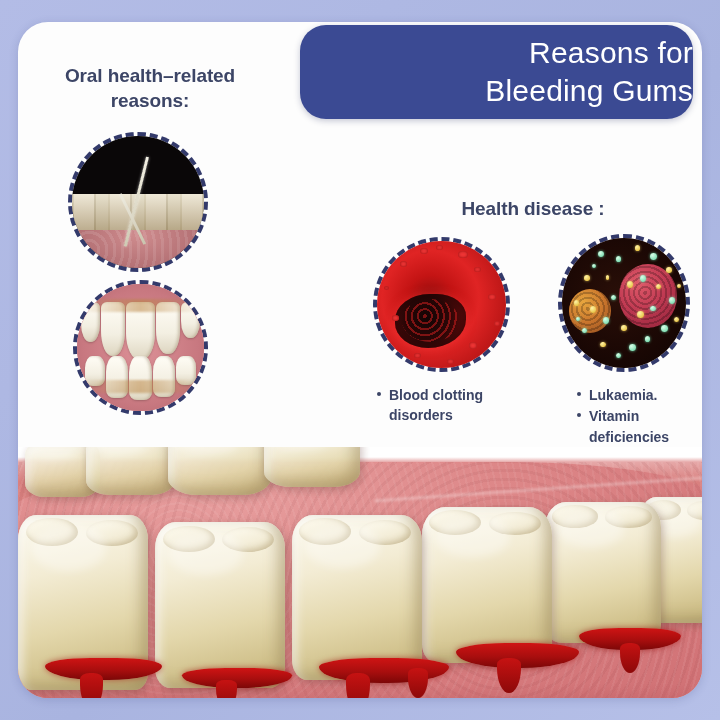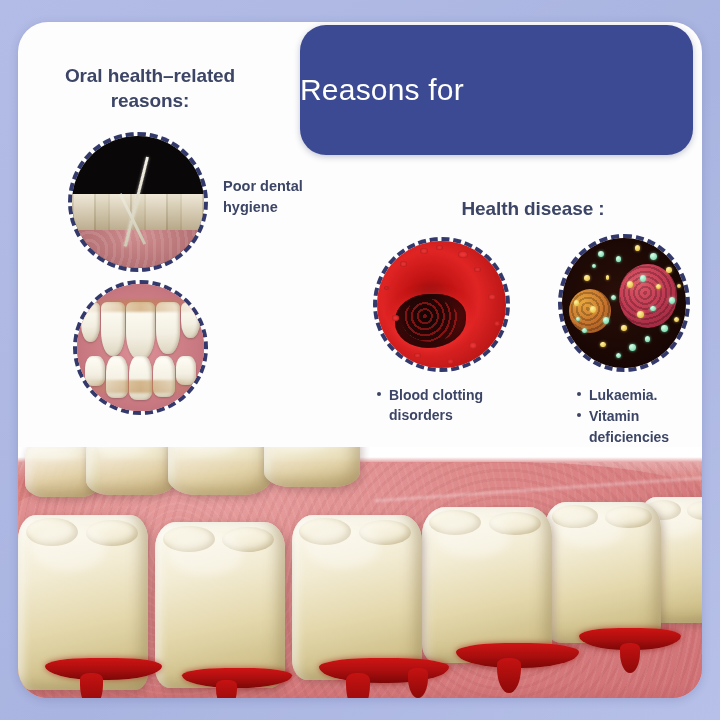--- a/index.html
+++ b/index.html
@@ -13,23 +13,23 @@
 
   
   .card{
     position:absolute;left:18px;top:22px;width:684px;height:676px;
     background:#fdfdfd;border-radius:30px;overflow:hidden;
     box-shadow:0 2px 10px rgba(40,50,110,.18);
   }
 
   
   .title-badge{
-    position:absolute;left:300px;top:25px;width:393px;height:130px;
+    position:absolute;left:300px;top:25px;width:393px;height:94px;
     background:#3b4a93;border-radius:26px;
-    display:flex;flex-direction:column;align-items:flex-start;justify-content:center;
+    display:flex;flex-direction:column;align-items:flex-end;justify-content:center;
     box-shadow:0 2px 6px rgba(30,40,90,.25);
     z-index:8;
   }
   .title-badge div{
     color:#fff;font-size:30px;font-weight:400;line-height:1.28;
     letter-spacing:.2px;text-align:center;
   }
 
   
   .heading{
@@ -169,21 +169,20 @@
     <div class="heading" id="oral-heading">Oral health–related reasons:</div>
 
     <div class="circ" id="circ-hygiene">
       <div class="inner">
         <div class="h-teeth"></div>
         <div class="h-gum"></div>
         <div class="floss"></div>
         <div class="floss2"></div>
       </div>
     </div>
-    <div class="label" id="label-hygiene">Poor dental hygiene</div>
 
     <div class="circ" id="circ-gum">
       <div class="inner">
         <div class="g-gum"></div>
         <div class="g-row top" id="gum-top-row">
             <div class="g-tooth" style="width: 15%; height: 68%;"></div>
             <div class="g-tooth" style="width: 19%; height: 92%;"></div>
             <div class="g-tooth" style="width: 24%; height: 98%;"></div>
             <div class="g-tooth" style="width: 19%; height: 88%;"></div>
             <div class="g-tooth" style="width: 15%; height: 62%;"></div>
@@ -314,15 +313,16 @@
           <div class="drip" style="left: 70%; top: 84%; width: 3.5%; height: 14%; z-index: 13;"></div>
           <div class="drip" style="left: 88%; top: 78%; width: 3%; height: 12%; z-index: 13;"></div>
         </div>
       <div class="hero-mask"></div>
     </div>
 
   </div>
 
   <div class="title-badge">
     <div>Reasons for</div>
+    <div>Bleeding Gums</div>
   </div>
 
 </div>
 
 </body></html>

